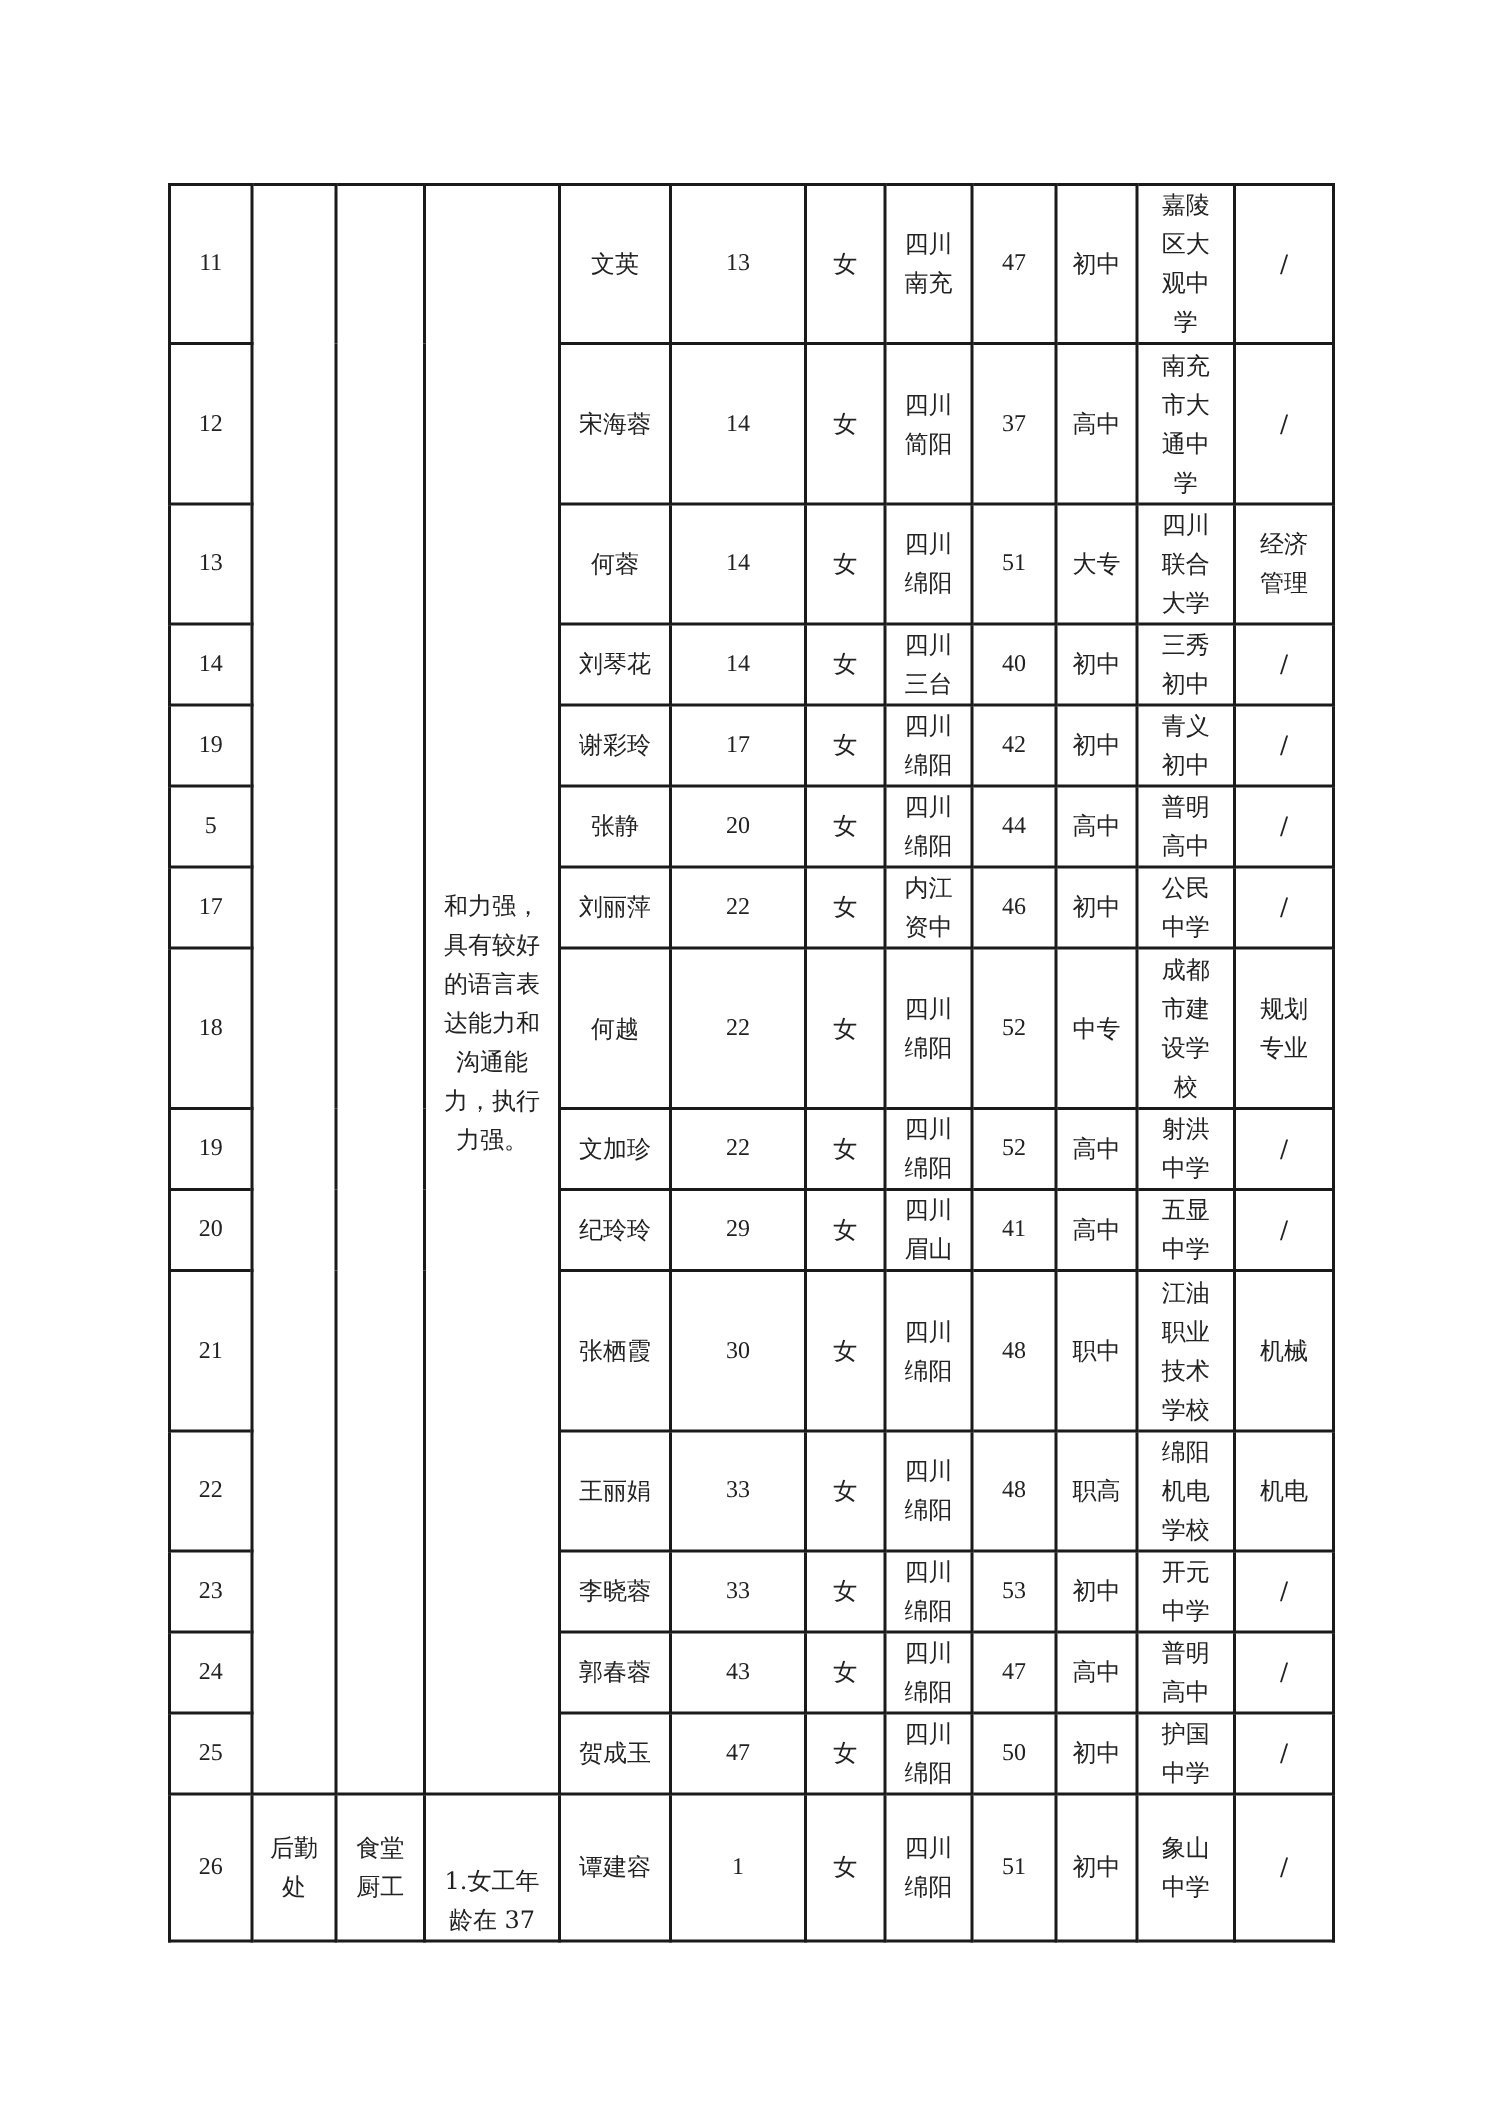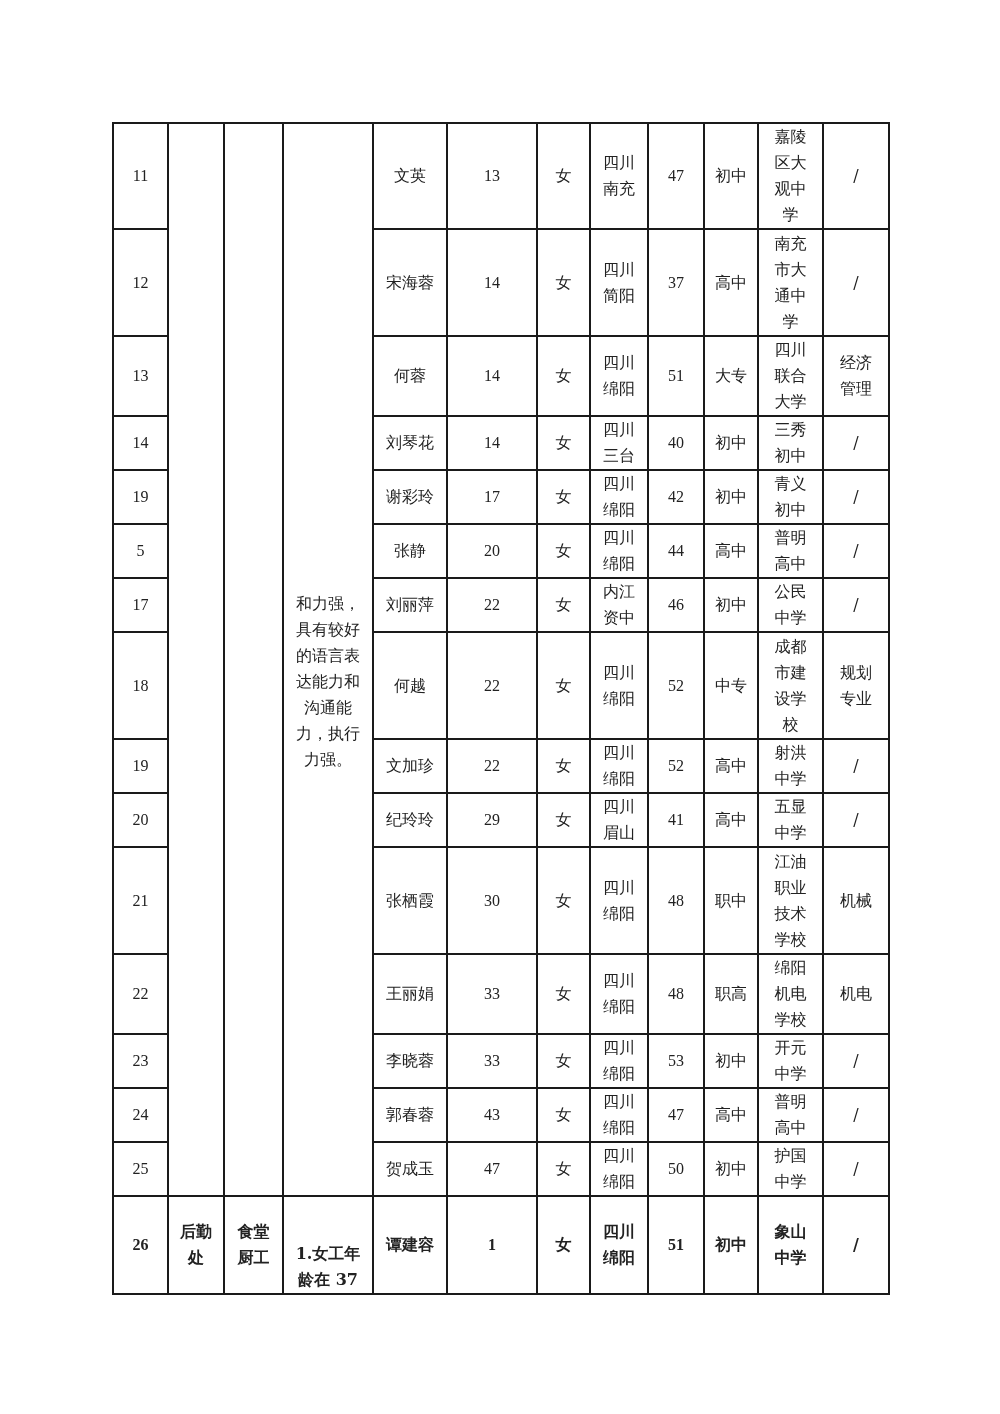--- a/index.html
+++ b/index.html
@@ -195,21 +195,21 @@
         <td class="num">25</td>
         <td>贺成玉</td>
         <td class="num">47</td>
         <td>女</td>
         <td><span class="wrap2">四川绵阳</span></td>
         <td class="num">50</td>
         <td>初中</td>
         <td><span class="wrap2">护国中学</span></td>
         <td><span class="wrap2">/</span></td>
       </tr>
-      <tr style="height: 67px; font-weight: bold;">
+      <tr style="height: 67px;">
         <td class="num">26</td>
         <td><span class="wrap2">后勤处</span></td>
         <td><span class="wrap2">食堂厨工</span></td>
         <td><span class="wrap4">1.女工年龄在 37</span></td>
         <td>谭建容</td>
         <td class="num">1</td>
         <td>女</td>
         <td><span class="wrap2">四川绵阳</span></td>
         <td class="num">51</td>
         <td>初中</td>

